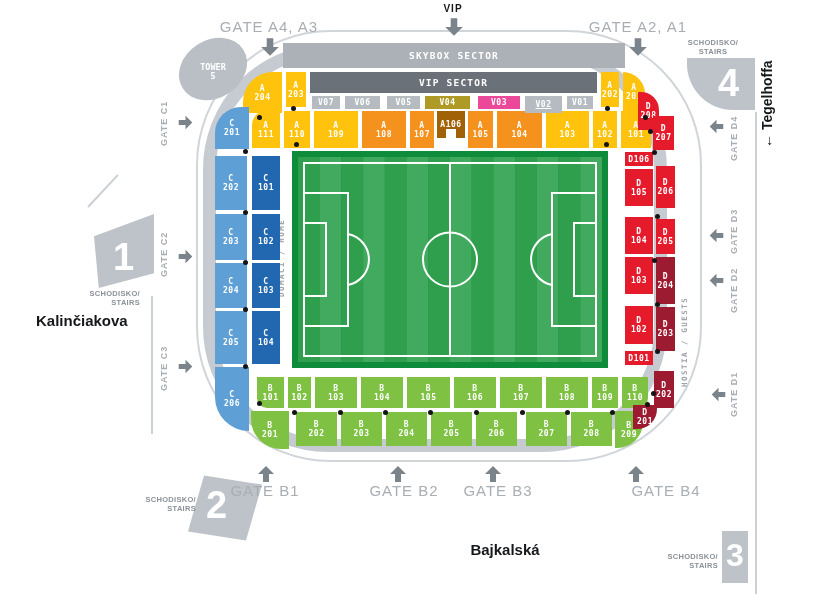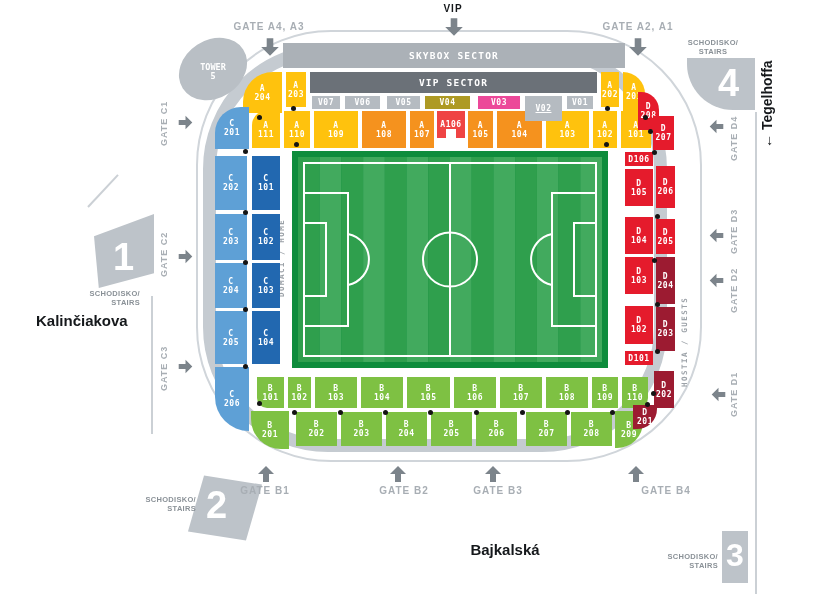--- a/index.html
+++ b/index.html
@@ -22,21 +22,21 @@
   .bar{display:flex;align-items:center;justify-content:center;color:#fff;
        font-weight:bold;font-size:9.5px;letter-spacing:1.2px;
        font-family:"DejaVu Sans Mono",monospace;}
   
   .sec{position:absolute;display:flex;align-items:center;justify-content:center;
        color:#fff;font-weight:bold;font-size:8px;line-height:9px;text-align:center;
        font-family:"DejaVu Sans Mono",monospace;white-space:pre-line;letter-spacing:0.5px;}
   .dot{position:absolute;width:5px;height:5px;border-radius:50%;background:#141414;}
   
   .gate-h{display:flex;align-items:center;justify-content:center;color:#A8AEB4;
-          font-weight:bold;font-size:10px;letter-spacing:1px;white-space:nowrap;}
+          font-weight:normal;font-size:15px;letter-spacing:1px;white-space:nowrap;}
   .vlabel{display:flex;align-items:center;justify-content:center;
           writing-mode:vertical-rl;transform:rotate(180deg);
           font-weight:bold;color:#A8AEB4;font-size:9px;letter-spacing:1px;white-space:nowrap;}
   .team-label{font-size:7.5px;letter-spacing:1.5px;color:#9CA2A8;
               font-family:"DejaVu Sans Mono",monospace;}
   .street-name{color:#15181B;font-weight:bold;font-size:15px;}
   .arrow{position:absolute;}
   .arrow svg{display:block;width:100%;height:100%;fill:#7C848B;}
   .rot-down svg{transform:rotate(180deg);} .rot-right svg{transform:rotate(90deg);}
   .rot-left svg{transform:rotate(-90deg);}
@@ -137,37 +137,37 @@
       <div class="sec" style="left: 252px; top: 111px; width: 28px; height: 37px; background: rgb(255, 194, 13); z-index: 5; border-top-left-radius: 14px;">A
 111</div>
       <div class="sec" style="left: 284px; top: 111px; width: 26px; height: 37px; background: rgb(255, 194, 13); z-index: 5;">A
 110</div>
       <div class="sec" style="left: 314px; top: 111px; width: 44px; height: 37px; background: rgb(255, 194, 13); z-index: 5;">A
 109</div>
       <div class="sec" style="left: 362px; top: 111px; width: 44px; height: 37px; background: rgb(245, 146, 30); z-index: 5;">A
 108</div>
       <div class="sec" style="left: 410px; top: 111px; width: 24px; height: 37px; background: rgb(245, 146, 30); z-index: 5;">A
 107</div>
-      <div class="sec" style="left: 437px; top: 111px; width: 28px; height: 27px; background: #ef4444; z-index: 5;">A106</div>
+      <div class="sec" style="left: 437px; top: 111px; width: 28px; height: 27px; background: #a16207; z-index: 5;">A106</div>
       <div class="sec" style="left: 468px; top: 111px; width: 25px; height: 37px; background: rgb(245, 146, 30); z-index: 5;">A
 105</div>
       <div class="sec" style="left: 497px; top: 111px; width: 45px; height: 37px; background: rgb(245, 146, 30); z-index: 5;">A
 104</div>
       <div class="sec" style="left: 546px; top: 111px; width: 43px; height: 37px; background: rgb(255, 194, 13); z-index: 5;">A
 103</div>
       <div class="sec" style="left: 593px; top: 111px; width: 24px; height: 37px; background: rgb(255, 194, 13); z-index: 5;">A
 102</div>
       <div class="sec" style="left: 621px; top: 111px; width: 30px; height: 37px; background: rgb(255, 194, 13); z-index: 5; border-top-right-radius: 14px;">A
 101</div>
       <div class="sec" style="left: 312px; top: 96px; width: 28px; height: 13px; background: rgb(181, 187, 193); z-index: 5;">V07</div>
       <div class="sec" style="left: 345px; top: 96px; width: 35px; height: 13px; background: rgb(181, 187, 193); z-index: 5;">V06</div>
       <div class="sec" style="left: 387px; top: 96px; width: 33px; height: 13px; background: rgb(181, 187, 193); z-index: 5;">V05</div>
       <div class="sec" style="left: 425px; top: 96px; width: 45px; height: 13px; background: rgb(174, 154, 36); z-index: 5;">V04</div>
       <div class="sec" style="left: 478px; top: 96px; width: 42px; height: 13px; background: #ec4899; z-index: 5;">V03</div>
-      <div class="sec" style="left: 525px; top: 96px; width: 37px; height: 25px; background: rgb(181, 187, 193); z-index: 5; text-decoration: underline;">V02</div>
+      <div class="sec" style="left: 525px; top: 96px; width: 37px; height: 17px; background: rgb(181, 187, 193); z-index: 5; text-decoration: underline;">V02</div>
       <div class="sec" style="left: 567px; top: 96px; width: 26px; height: 13px; background: rgb(181, 187, 193); z-index: 5;">V01</div>
       <div class="sec" style="left: 215px; top: 107px; width: 34px; height: 42px; background: rgb(94, 160, 214); z-index: 5; border-top-left-radius: 26px;">C
 201</div>
       <div class="sec" style="left: 215px; top: 156px; width: 32px; height: 54px; background: rgb(94, 160, 214); z-index: 5;">C
 202</div>
       <div class="sec" style="left: 215px; top: 214px; width: 32px; height: 46px; background: rgb(94, 160, 214); z-index: 5;">C
 203</div>
       <div class="sec" style="left: 215px; top: 263px; width: 32px; height: 45px; background: rgb(94, 160, 214); z-index: 5;">C
 204</div>
       <div class="sec" style="left: 215px; top: 311px; width: 32px; height: 53px; background: rgb(94, 160, 214); z-index: 5;">C

